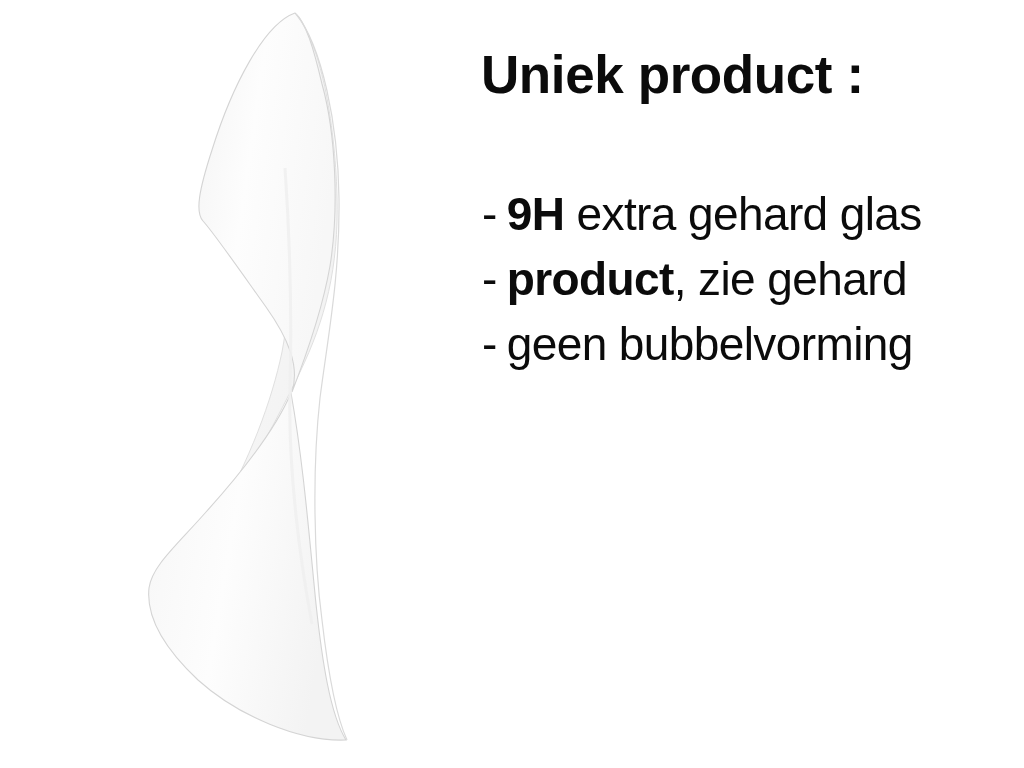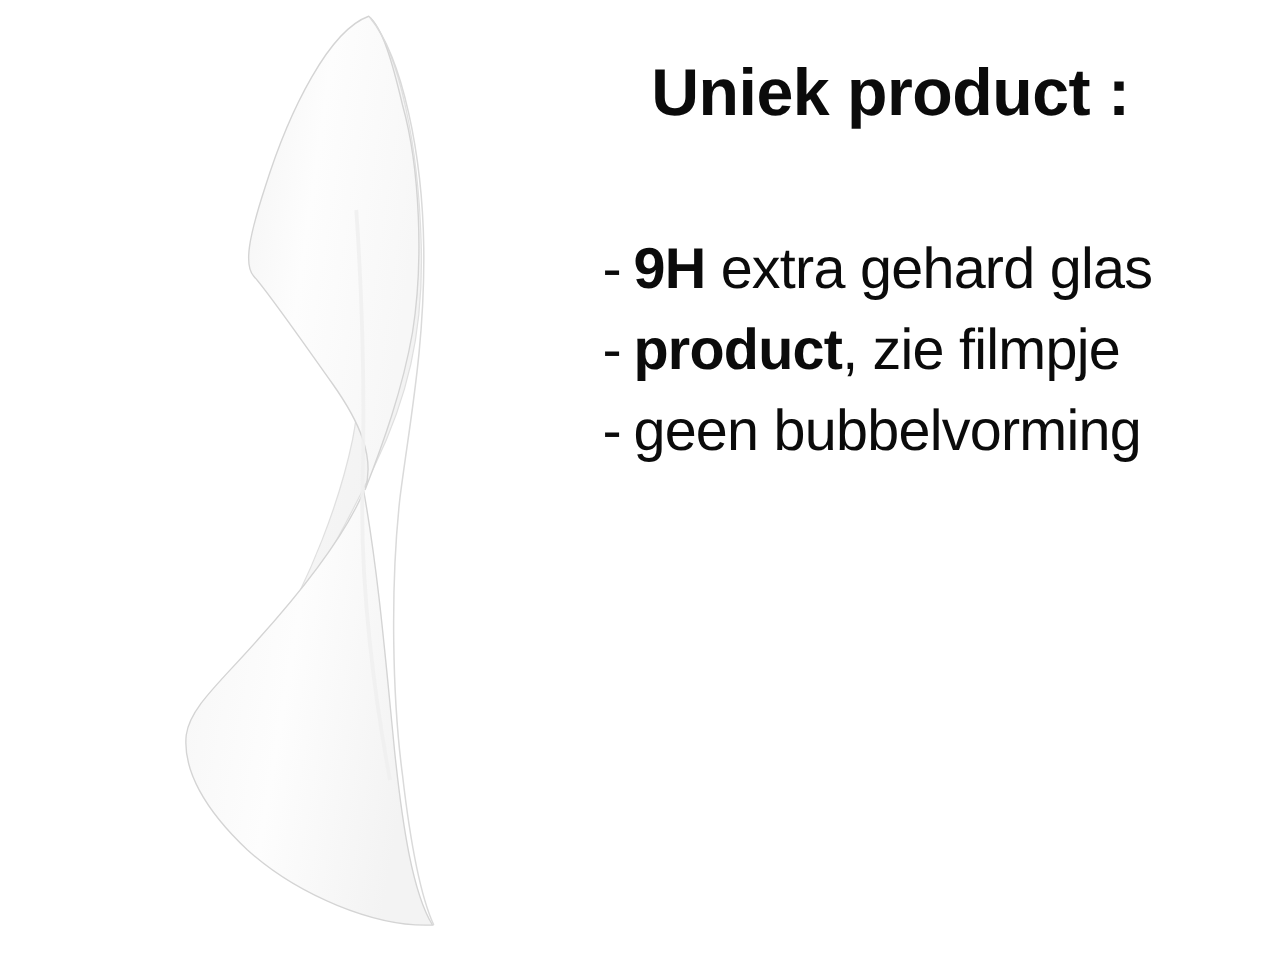--- a/index.html
+++ b/index.html
@@ -46,21 +46,20 @@
   .headline {
     position: absolute;
     left: 3px;
     top: 48px;
     font-size: 53px;
     font-weight: bold;
     color: #0b0b0b;
     letter-spacing: -0.4px;
     white-space: nowrap;
     line-height: 1;
-    margin-left: 40px;
   }
 
   .feature-list {
     position: absolute;
     left: 0;
     top: 178px;
     width: 546px;
     list-style: none;
     margin: 4px;
     padding: 0;
@@ -130,21 +129,21 @@
 
   <div class="copy-column">
 
     <div class="headline">Uniek product :</div>
 
     <ul class="feature-list">
       <li class="feature-item">
         <span class="dash">-</span><span class="em">9H</span><span class="plain"> extra gehard glas</span>
       </li>
       <li class="feature-item">
-        <span class="dash">-</span><span class="em">product</span><span class="plain">, zie filmpje</span>
+        <span class="dash">-</span><span class="em">product</span><span class="plain">, zie gehard</span>
       </li>
       <li class="feature-item">
         <span class="dash">-</span><span class="plain">geen bubbelvorming</span>
       </li>
     </ul>
 
   </div>
 </div>
 
 </body></html>

